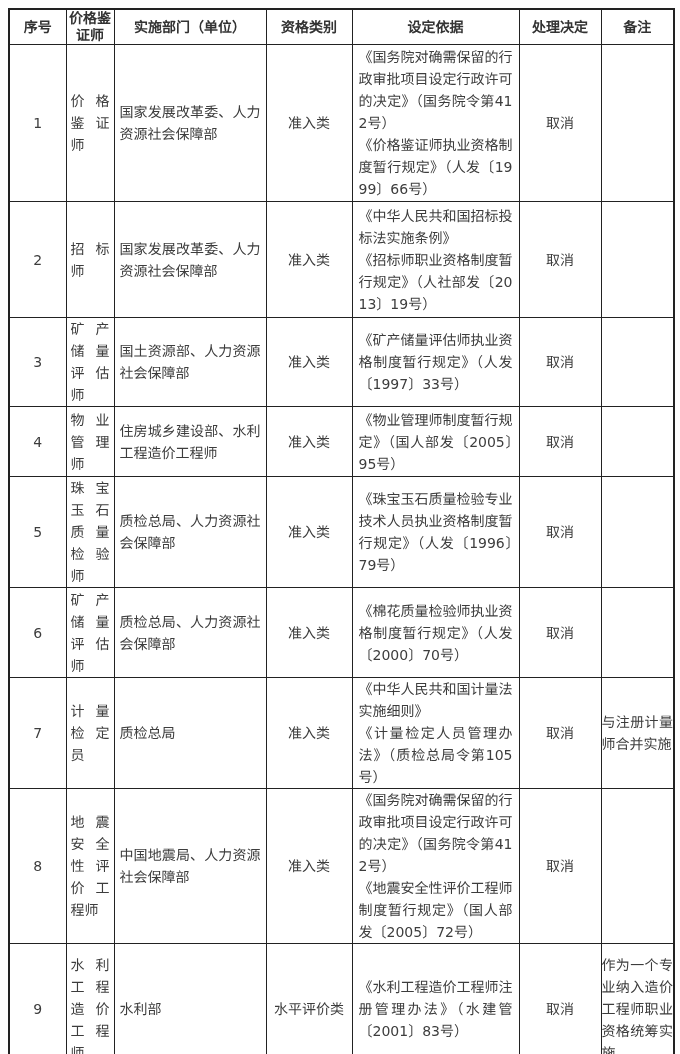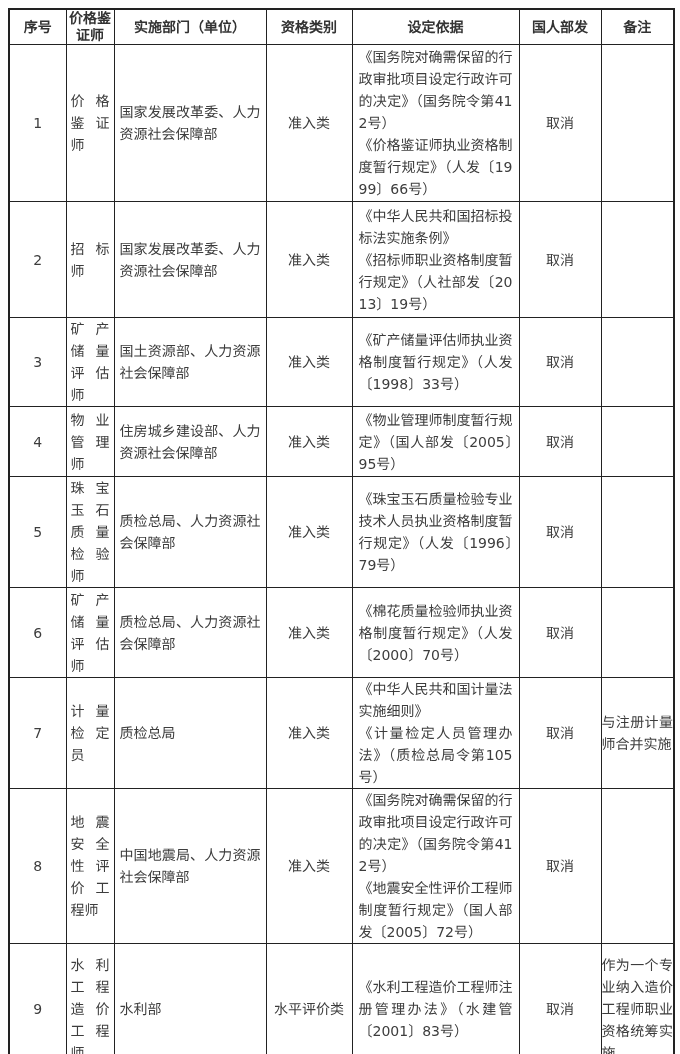--- a/index.html
+++ b/index.html
@@ -102,21 +102,21 @@
         <col class="w-dec">
         <col class="w-remark">
     </colgroup>
     <thead>
       <tr>
         <th>序号</th>
         <th>价格鉴证师</th>
         <th>实施部门（单位）</th>
         <th>资格类别</th>
         <th>设定依据</th>
-        <th>国人部发</th>
+        <th>处理决定</th>
         <th>备注</th>
       </tr>
     </thead>
     <tbody>
       <tr class="r1">
         <td class="c-no">1</td>
         <td class="c-name">价格鉴证师</td>
         <td class="c-dept">国家发展改革委、人力资源社会保障部</td>
         <td class="c-cat">准入类</td>
         <td class="c-basis">
@@ -137,30 +137,30 @@
         </td>
         <td class="c-dec">取消</td>
         <td class="c-remark"></td>
       </tr>
       <tr class="r3">
         <td class="c-no">3</td>
         <td class="c-name">矿产储量评估师</td>
         <td class="c-dept">国土资源部、人力资源社会保障部</td>
         <td class="c-cat">准入类</td>
         <td class="c-basis">
-          <p>《矿产储量评估师执业资格制度暂行规定》（人发〔1998〕33号）</p>
+          <p>《矿产储量评估师执业资格制度暂行规定》（人发〔1997〕33号）</p>
           <p></p>
         </td>
         <td class="c-dec">取消</td>
         <td class="c-remark"></td>
       </tr>
       <tr class="r4">
         <td class="c-no">4</td>
         <td class="c-name">物业管理师</td>
-        <td class="c-dept">住房城乡建设部、人力资源社会保障部</td>
+        <td class="c-dept">住房城乡建设部、水利工程造价工程师</td>
         <td class="c-cat">准入类</td>
         <td class="c-basis">
           <p>《物业管理师制度暂行规定》（国人部发〔2005〕95号）</p>
           <p></p>
         </td>
         <td class="c-dec">取消</td>
         <td class="c-remark"></td>
       </tr>
       <tr class="r5">
         <td class="c-no">5</td>

